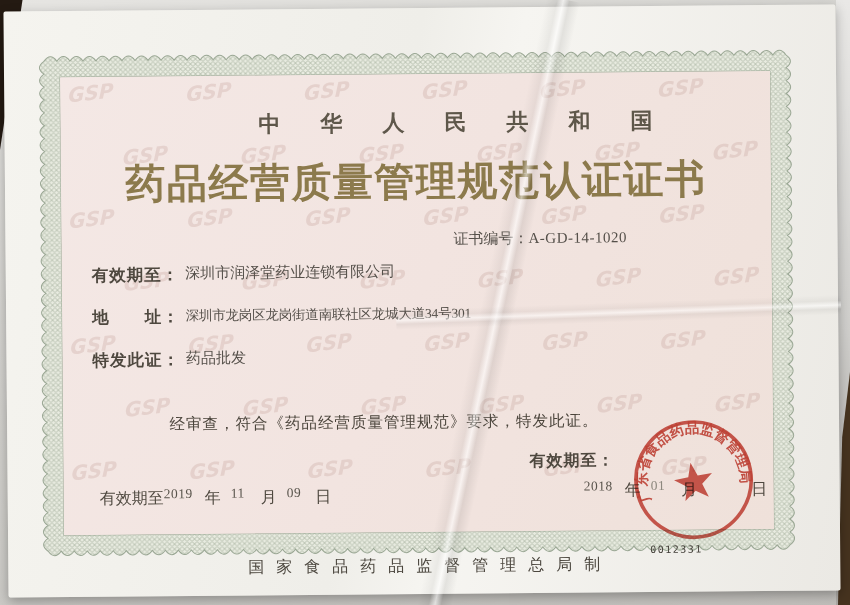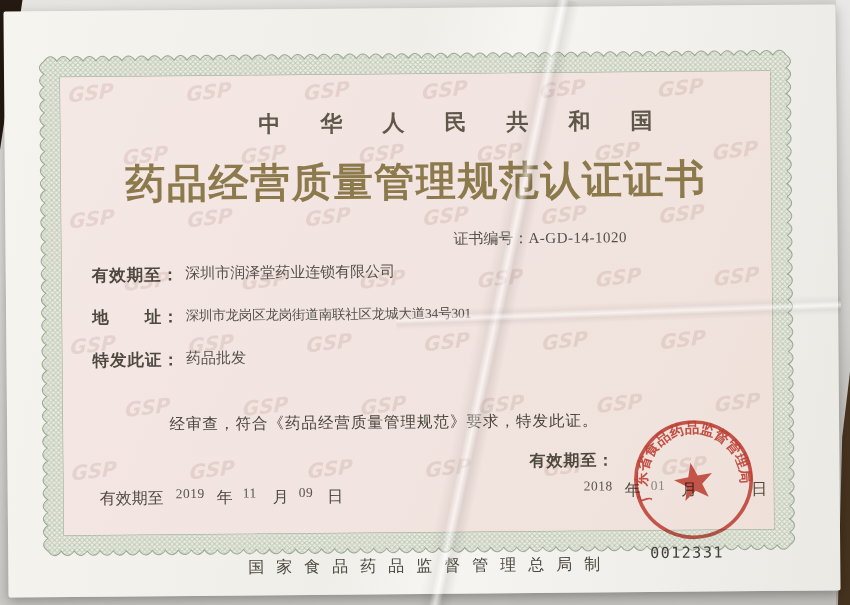--- a/index.html
+++ b/index.html
@@ -69,21 +69,21 @@
     transform:rotate(12.5deg);pointer-events:none;
     background:linear-gradient(90deg,rgba(0,0,0,0) 0%,rgba(0,0,0,0.05) 32%,rgba(255,255,255,0.55) 50%,rgba(0,0,0,0.08) 68%,rgba(0,0,0,0) 100%);}
   .crease-h{position:absolute;left:390px;top:296px;width:445px;height:20px;z-index:3;
     transform:rotate(-1.5deg);pointer-events:none;
     background:linear-gradient(180deg,rgba(0,0,0,0) 0%,rgba(0,0,0,0.04) 30%,rgba(255,255,255,0.5) 52%,rgba(0,0,0,0.05) 72%,rgba(0,0,0,0) 100%);}
 
   .footer-maker{position:absolute;left:0;top:548px;width:100%;text-align:center;
     font-size:16px;letter-spacing:12px;text-indent:12px;color:#4c473f;z-index:2;}
   .serial{position:absolute;left:642px;top:538px;z-index:2;
     font-family:"DejaVu Sans Mono","Liberation Mono",monospace;
-    font-size:15px;letter-spacing:1.5px;color:#44403a;}
+    font-size:10px;letter-spacing:1.5px;color:#44403a;}
 </style>
 </head>
 <body>
 
 <div class="bg-topleft"></div>
 <div class="bg-right"></div>
 <div class="bg-rightdark"></div>
 
 <div class="paper">
 
@@ -164,21 +164,21 @@
 
     <div class="statement">经审查，符合《药品经营质量管理规范》要求，特发此证。</div>
 
     <div class="issuer">有效期至：</div>
 
     <div class="date-row issue-date">
       <span class="date-num">2018</span><span class="u-y">年</span><span class="date-num faded">01</span><span class="u-m">月</span><span class="u-d">日</span>
     </div>
 
     <div class="date-row validity">
-      <span>有效期至</span><span class="date-num" style="margin-left:12px">2019</span><span class="u-y">年</span><span class="date-num">11</span><span class="u-m">月</span><span class="date-num">09</span><span class="u-d">日</span>
+      <span>有效期至</span><span class="date-num" style="">2019</span><span class="u-y">年</span><span class="date-num">11</span><span class="u-m">月</span><span class="date-num">09</span><span class="u-d">日</span>
     </div>
   </div>
 
   <div class="crease-v"></div>
   <div class="crease-h"></div>
 
   <div class="seal">
     <svg width="128" height="128" viewBox="0 0 120 120">
       <circle cx="60" cy="60" r="54" fill="none" stroke="#c5392c" stroke-width="3.4" opacity="0.88"></circle>
       <path id="sealArc" d="M 60 104 A 44 44 0 1 1 60 16 A 44 44 0 1 1 60 104" fill="none"></path>

